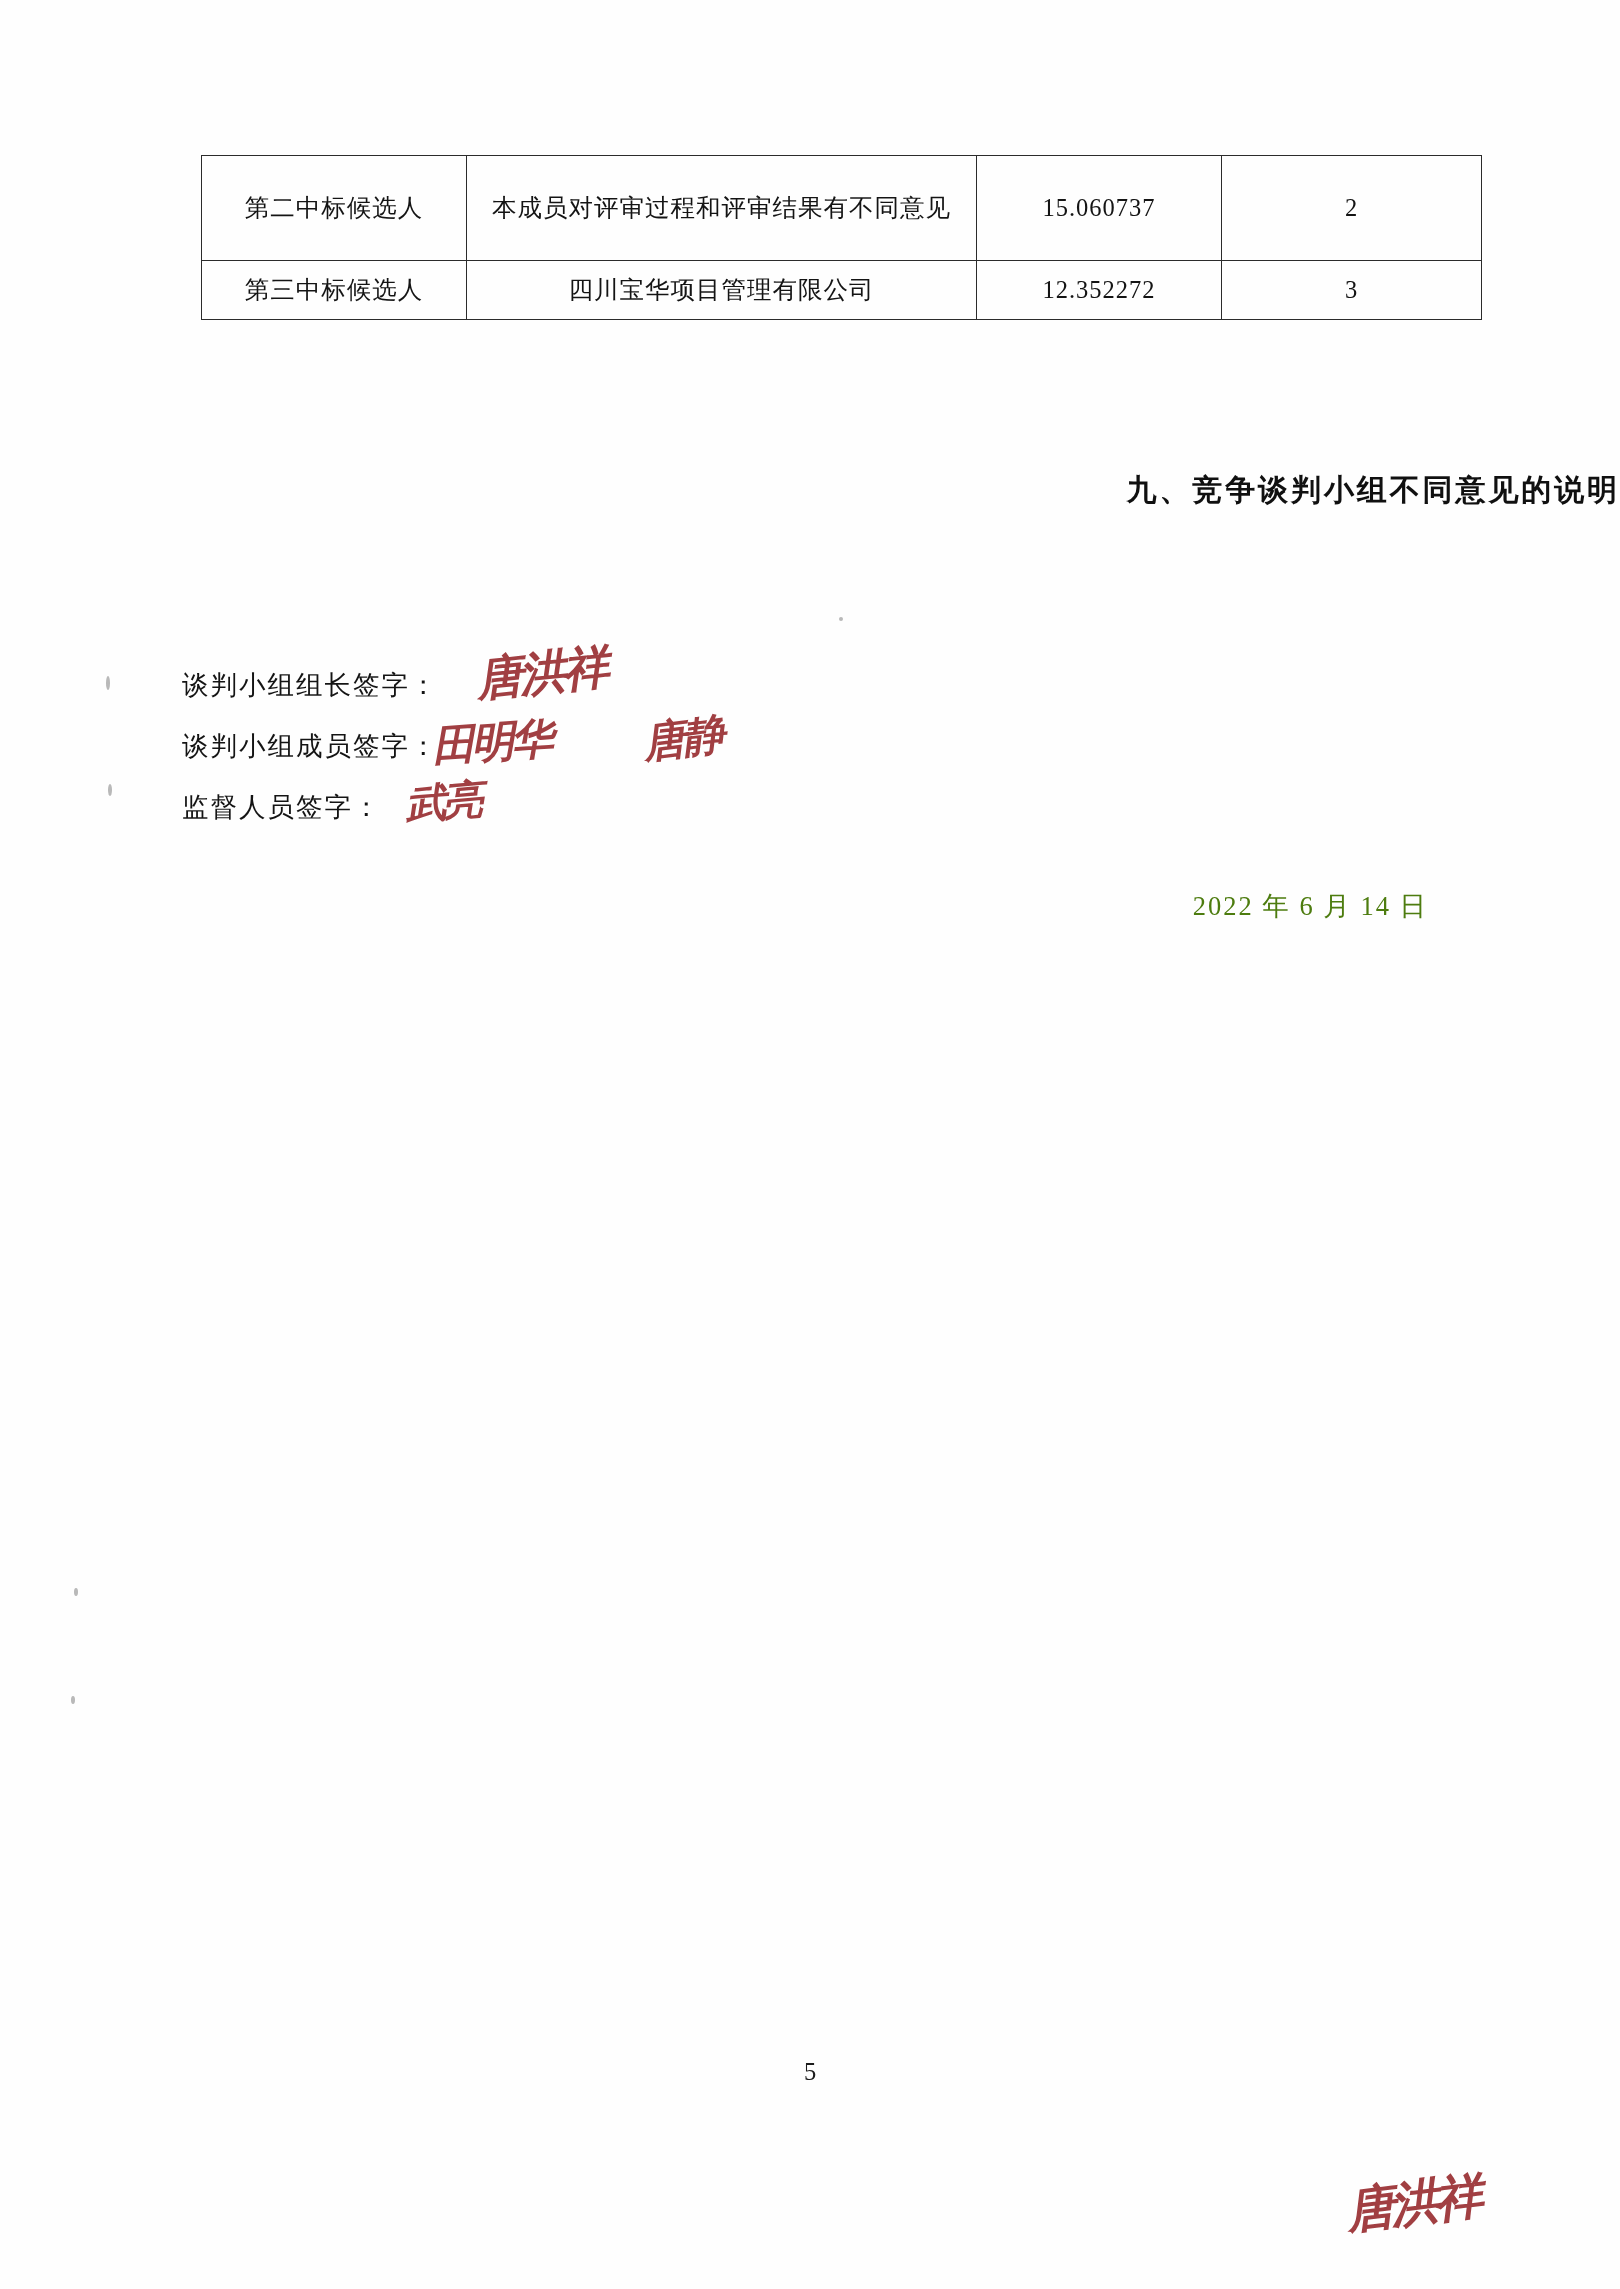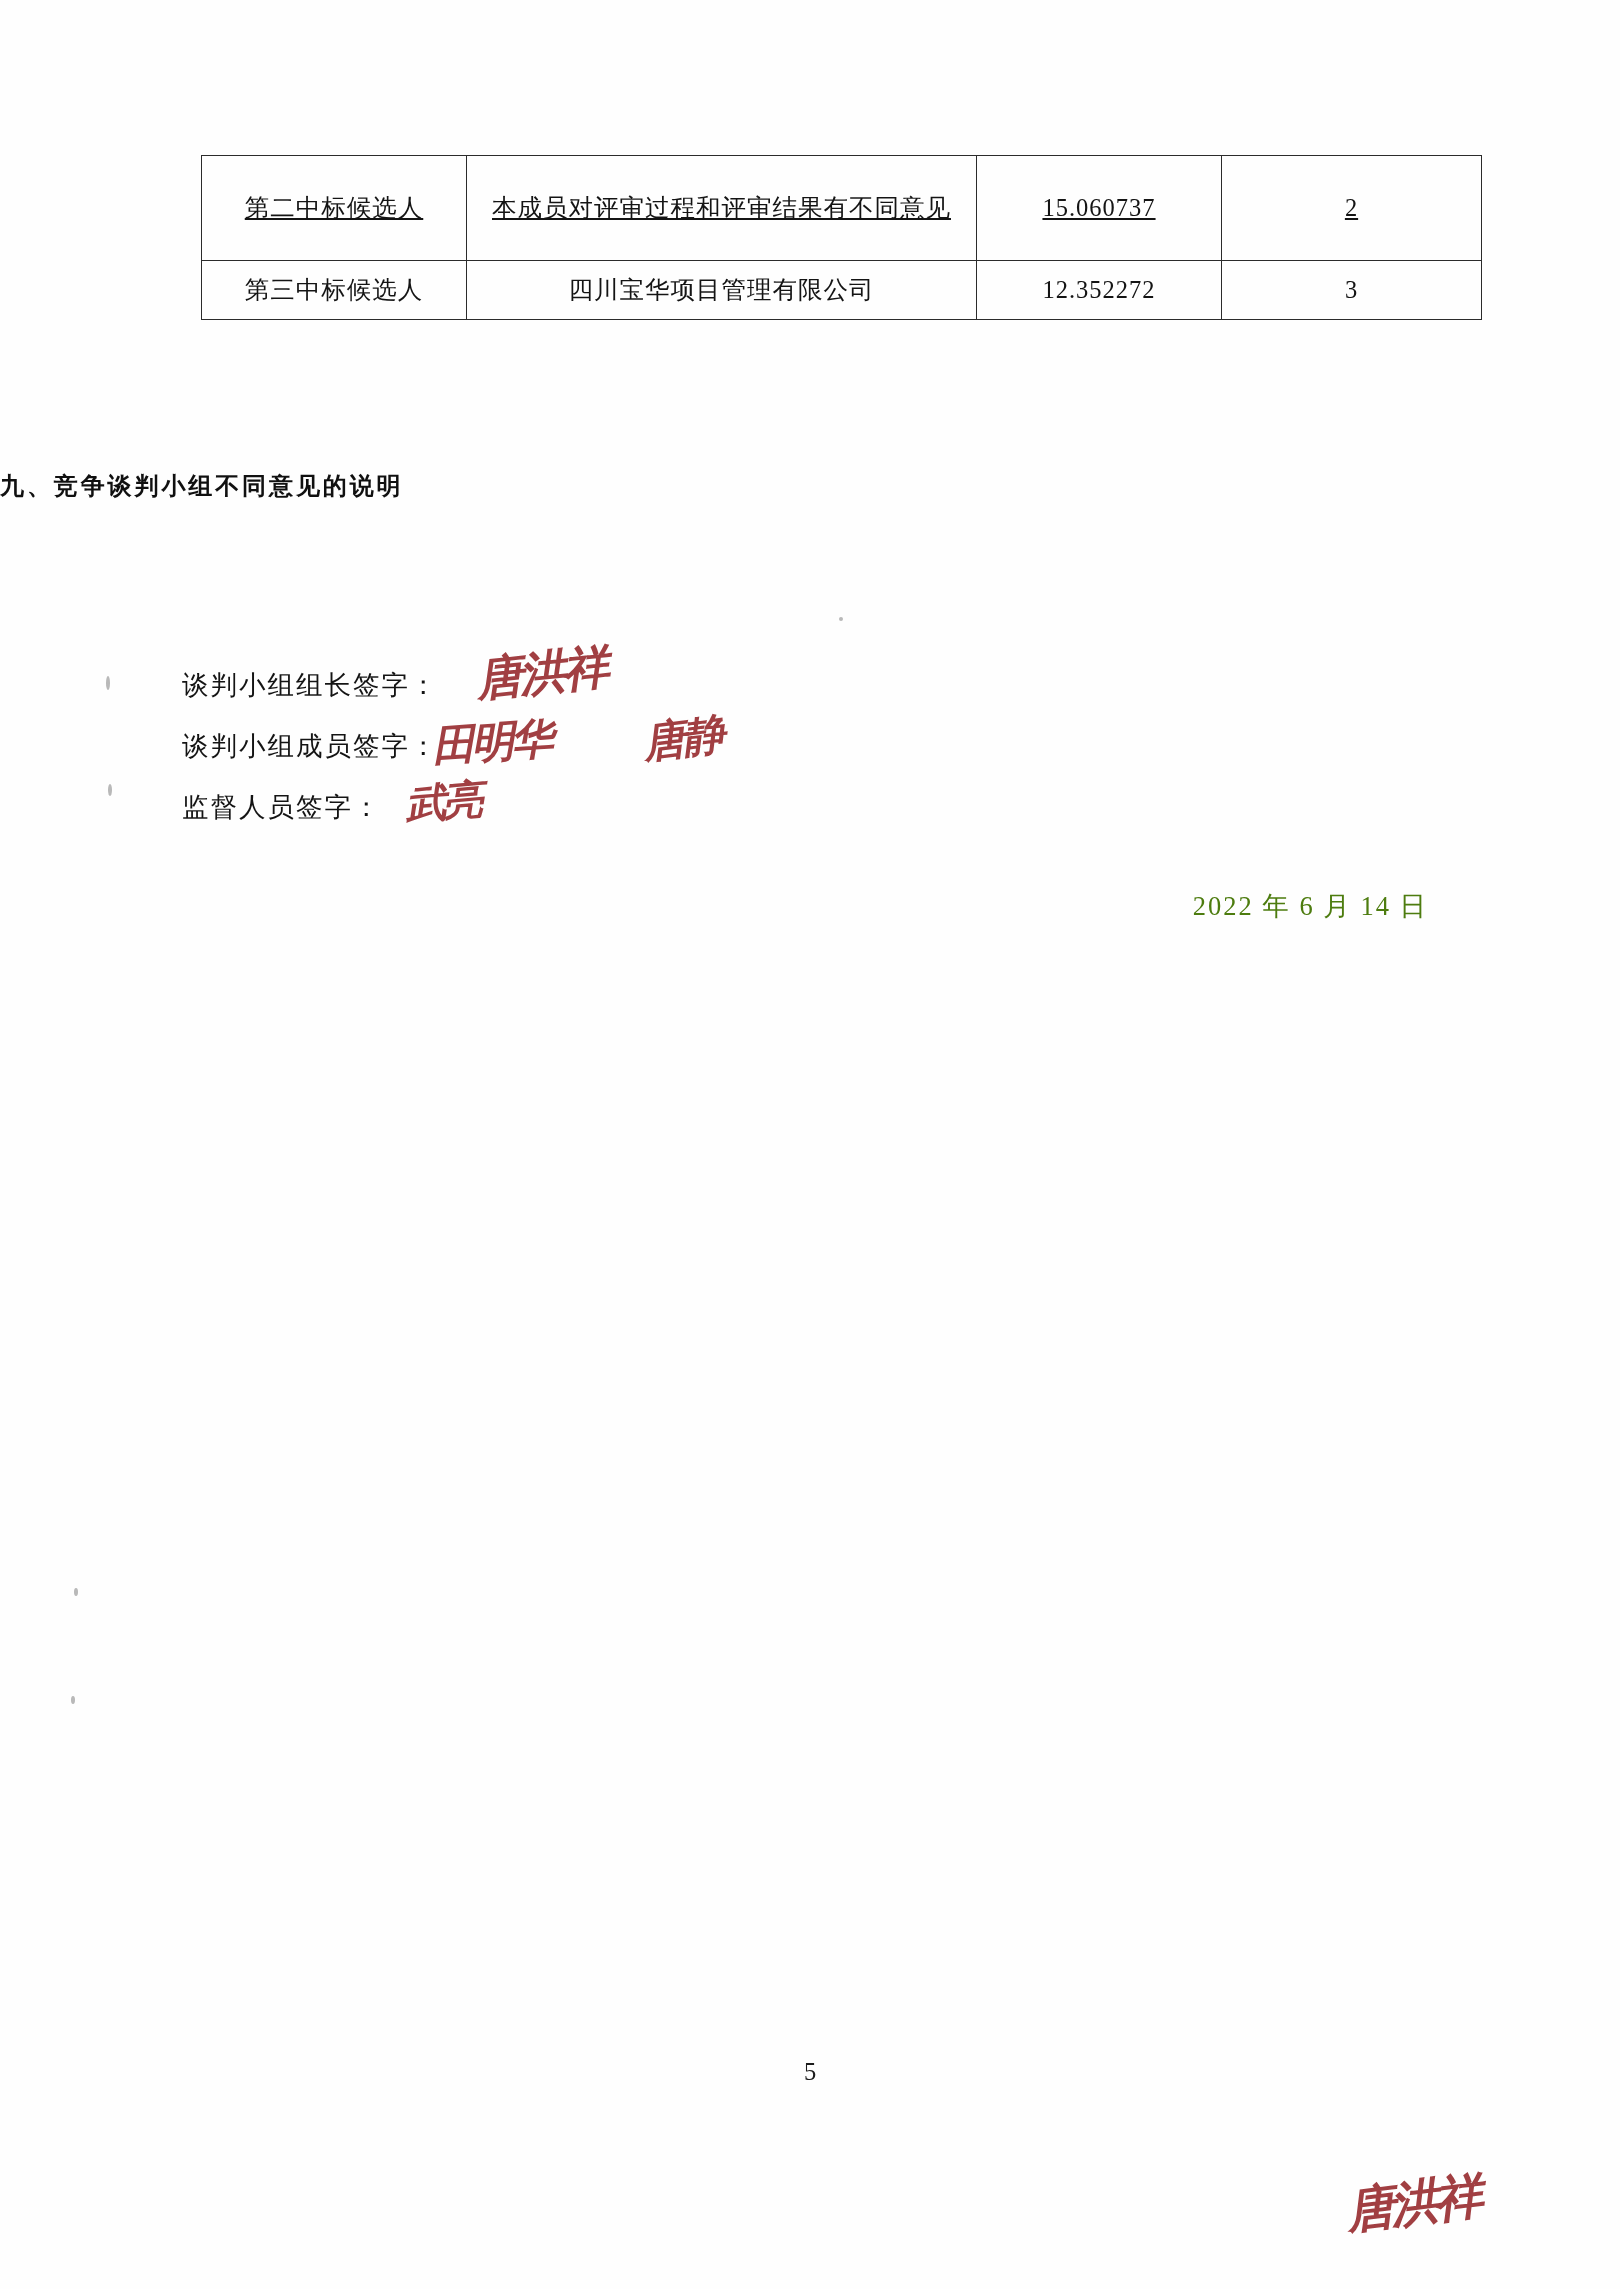--- a/index.html
+++ b/index.html
@@ -42,34 +42,34 @@
     vertical-align: middle;
     font-size: 24.5px;
     line-height: 1.6;
     letter-spacing: 1px;
     color: #141414;
   }
   .col-rank { width: 265px; }
   .col-name { width: 510px; }
   .col-score { width: 245px; }
   .col-order { width: 260px; }
-  .row-tall td { height: 84px; text-decoration: underline; }
+  .row-tall td { height: 84px; }
   .num {
     font-family: "Liberation Serif", "DejaVu Serif", serif;
     letter-spacing: 0.5px;
   }
 
   
   .section-title {
     position: absolute;
     left: 0;
     top: 470px;
     width: 1620px;
-    text-align: left;
-    font-size: 24px;
+    text-align: right;
+    font-size: 30px;
     font-weight: bold;
     letter-spacing: 2.9px;
     color: #101010;
     font-family: "Liberation Sans", sans-serif;
   }
 
   
   .body-para {
     position: absolute;
     left: 182px;

